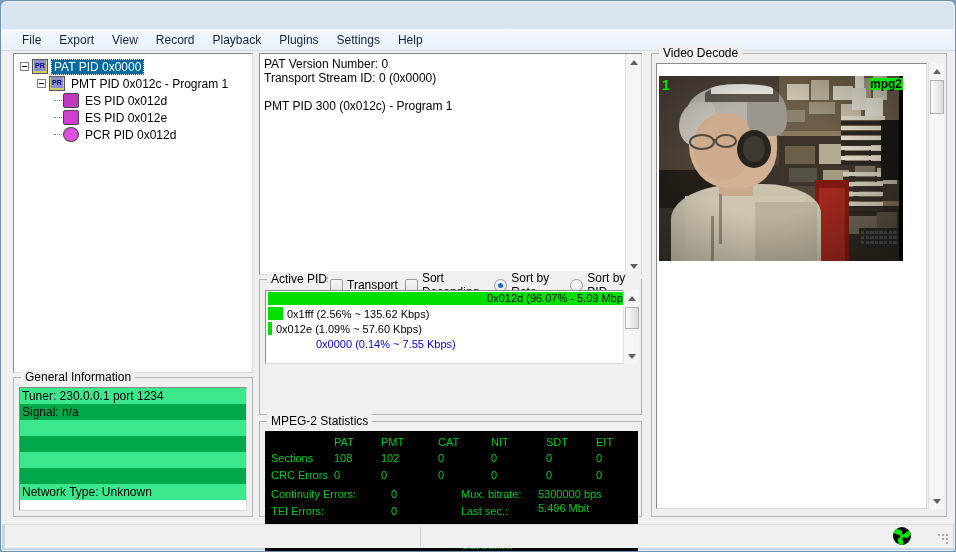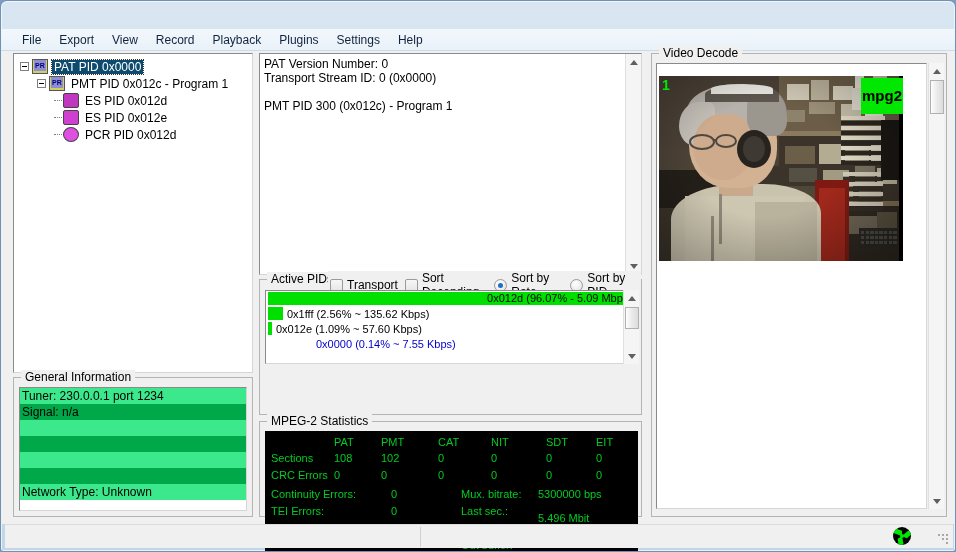--- a/index.html
+++ b/index.html
@@ -92,21 +92,21 @@
   .texp::before { content:""; position:absolute; left:1px; top:3px; width:5px; height:1px; background:#000; }
   .tdots { width: 8px; height: 1px; border-top: 1px dotted #808080; margin-right: 1px; flex:none;}
   .ticon { width: 16px; height: 15px; margin-right: 4px; flex: none; position: relative; }
   .ticon-pat { background: #cfcf62; border: 1px solid #555; }
   .ticon-pat::after { content: "PR"; position: absolute; left:1px; top:0px; font-size:7px;
       color:#00007f; font-weight:bold; background:#8f8fcf; padding:0 1px; line-height:11px;}
   .ticon-es  { background: #c038c0; border: 1px solid #444; border-radius: 2px; }
   .ticon-es2 { background: #d040d0; border: 1px solid #444; border-radius: 2px; }
   .ticon-pcr { background: #e050e0; border: 1px solid #444; border-radius: 50%; }
   .tlabel { padding: 0 2px; }
-  .tsel { background: #0c4a6e; color: #fff; outline: 1px dotted #333; }
+  .tsel { background: #0369a1; color: #fff; outline: 1px dotted #333; }
 
   
   #detailpane { left: 258px; top: 2px; width: 383px; height: 222px; }
   #detail-text {
     position: absolute; left: 4px; top: 3px; right: 18px;
     font-size: 12px; color: #000; line-height: 14px; white-space: pre-wrap;
   }
 
   
   .groupbox { position: absolute; border: 1px solid #b4b4b4; background: transparent; }
@@ -183,21 +183,21 @@
   #video-group { left: 650px; top: 2px; width: 296px; height: 464px; }
   #video-inner { position: absolute; left: 4px; top: 9px; width: 271px; height: 446px;
                  background: #fff; border: 1px solid #8a8a8a;
                  border-right-color:#d6d6d6; border-bottom-color:#d6d6d6; overflow: hidden; }
   #video-frame { position: absolute; left: 2px; top: 12px; width: 244px; height: 185px;
                  background: #000; overflow: hidden; }
   #video-pic { position: absolute; left: 0; top: 0; width: 240px; height: 185px; overflow: hidden; }
   .ov-num { position: absolute; left: 3px; top: 1px; font-size: 14px; font-weight: bold;
             color: #00e800; font-family: "Liberation Sans", sans-serif; }
   .ov-badge { position: absolute; right: 0px; top: 2px; background: #00e800; color: #000;
-              font-size: 15px; font-weight: bold; padding: 12px 1px; line-height: 12px; text-align: right; }
+              font-size: 12px; font-weight: bold; padding: 0 1px; line-height: 12px; text-align: right; }
 
   
   #statusbar {
     position: absolute; left: 4px; top: 523px; width: 948px; height: 24px;
     background: #f0f0f0; border-top: 1px solid #dcdcdc;
   }
   #status-div { position: absolute; left: 415px; top: 2px; width: 1px; height: 20px; background: #d0d0d0; }
   #radio-icon {
     position: absolute; right: 42px; top: 2px; width: 18px; height: 18px;
     border-radius: 50%; background: #000; overflow: hidden;
@@ -342,21 +342,21 @@
           <div class="st" style="left: 330px; top: 37px;">0</div>
           <div class="st" style="left: 5px; top: 56px;">Continuity Errors:</div>
           <div class="st" style="left: 125px; top: 56px;">0</div>
           <div class="st" style="left: 5px; top: 73px;">TEI Errors:</div>
           <div class="st" style="left: 125px; top: 73px;">0</div>
           <div class="st" style="left: 5px; top: 90px;">Sync losses:</div>
           <div class="st" style="left: 125px; top: 90px;">0</div>
           <div class="st" style="left: 195px; top: 56px;">Mux. bitrate:</div>
           <div class="st" style="left: 272px; top: 56px;">5300000 bps</div>
           <div class="st" style="left: 195px; top: 73px;">Last sec.:</div>
-          <div class="st" style="left: 272px; top: 80px; text-align: right;">5.496 Mbit</div>
+          <div class="st" style="left: 272px; top: 70px; text-align: right;">5.496 Mbit</div>
           <div class="st" style="left: 195px; top: 90px;">In buffer:</div>
           <div class="st" style="left: 195px; top: 107px;">Out buffer:</div>
         </div>
     </div>
 
     <div class="groupbox" id="gi-group">
       <div class="grouplabel">General Information</div>
       <div id="gi-rows">
           <div class="gi-row gi-b">Tuner: 230.0.0.1 port 1234</div>
           <div class="gi-row gi-a">Signal: n/a</div>

